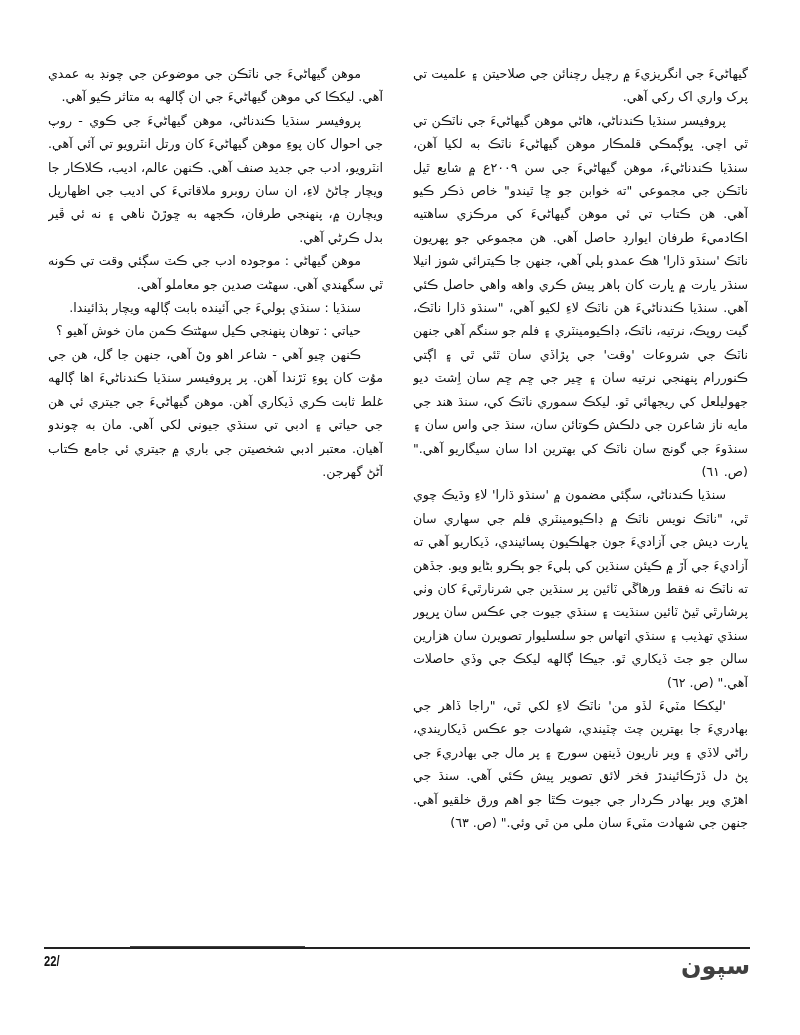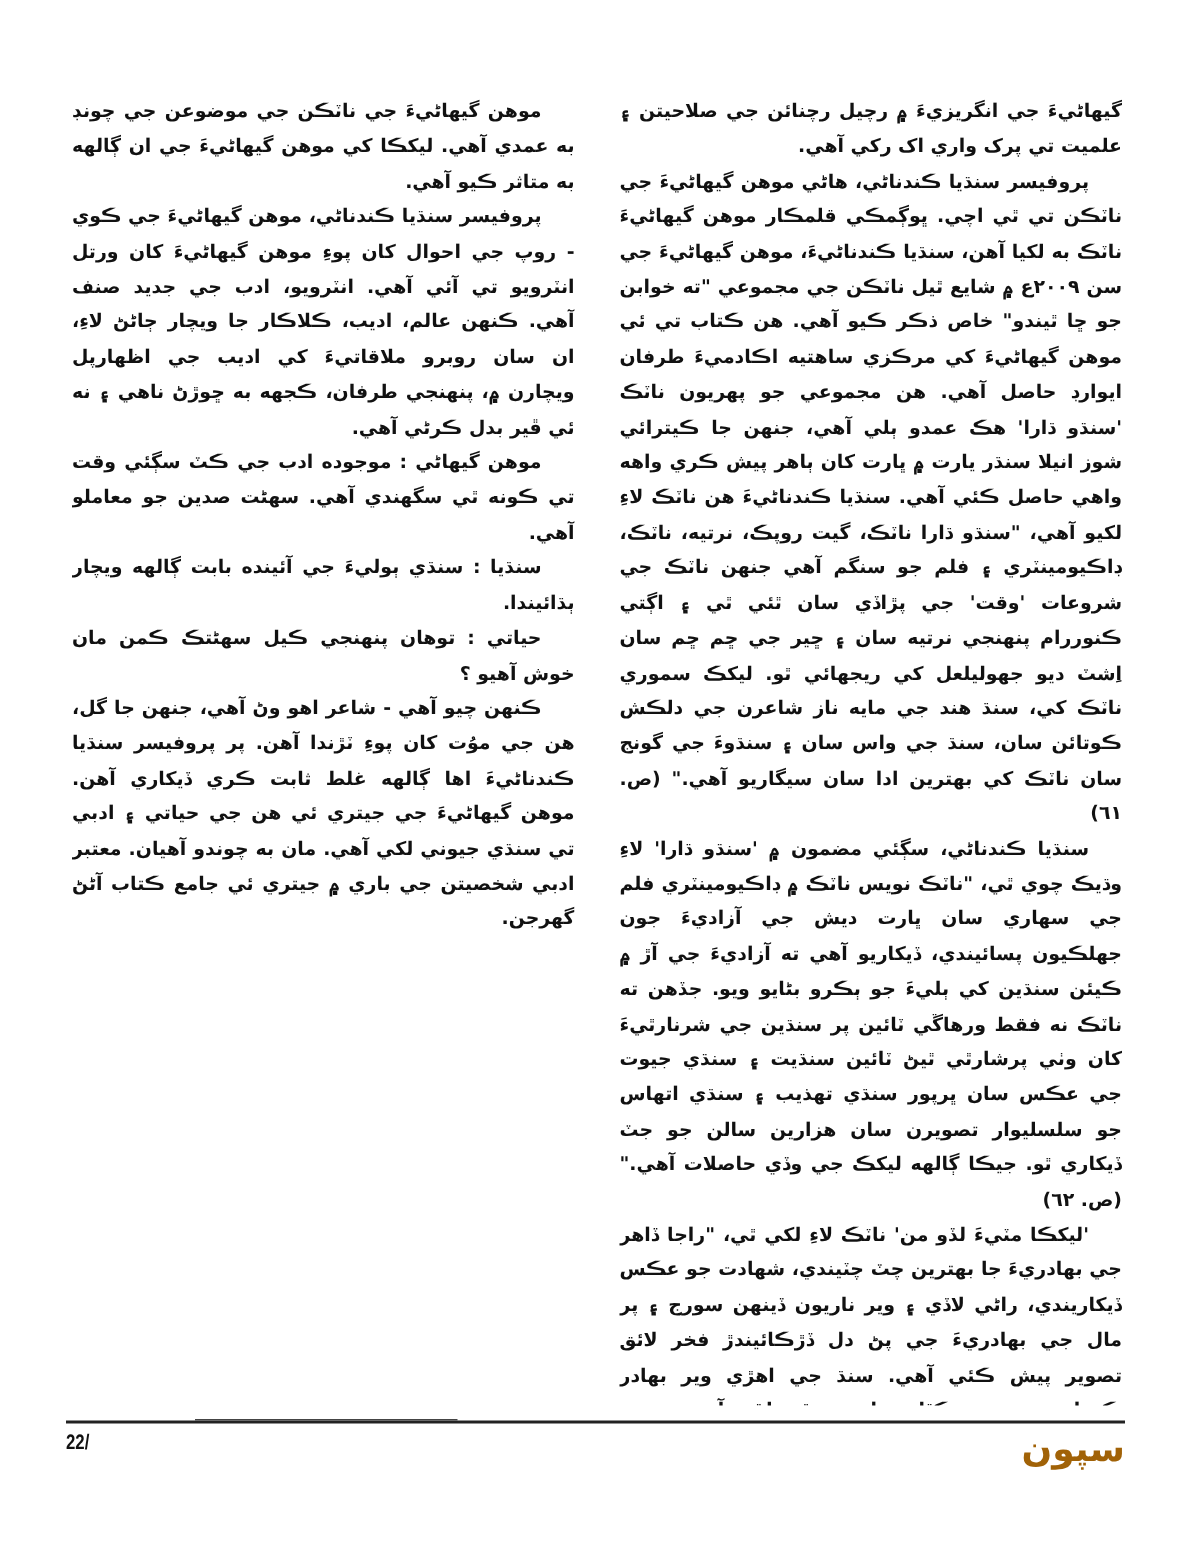--- a/index.html
+++ b/index.html
@@ -30,21 +30,21 @@
       display: flex;
       flex-direction: row;
       justify-content: space-between;
     }
     .col {
       width: 335px;
       direction: rtl;
       text-align: justify;
       text-align-last: right;
       font-size: 12.6px;
-      font-weight: bold;
+      font-weight: normal;
       line-height: 23.4px;
       overflow: hidden;
     }
     .col p {
       margin: 0;
       padding: 0;
     }
     .col p.indent {
       text-indent: 22px;
     }
@@ -67,21 +67,21 @@
       border-top: 1px solid #444;
     }
     .footer-title {
       position: absolute;
       top: 952px;
       right: 50px;
       font-family: "DejaVu Sans", sans-serif;
       font-weight: bold;
       font-size: 24px;
       direction: rtl;
-      color: #a16207;
+      color: #404040;
       letter-spacing: 0px;
     }
     .page-number {
       position: absolute;
       top: 953px;
       left: 44px;
       font-family: "Liberation Sans", sans-serif;
       font-weight: bold;
       font-size: 14px;
       color: #111;

